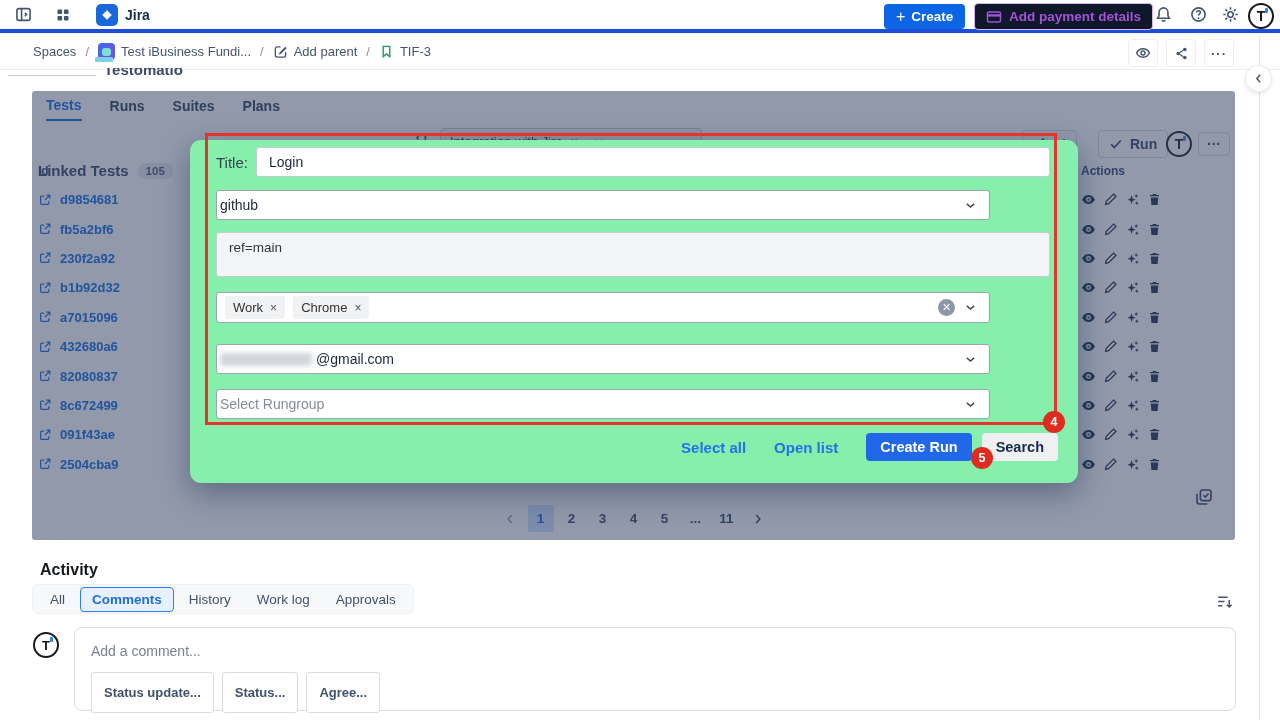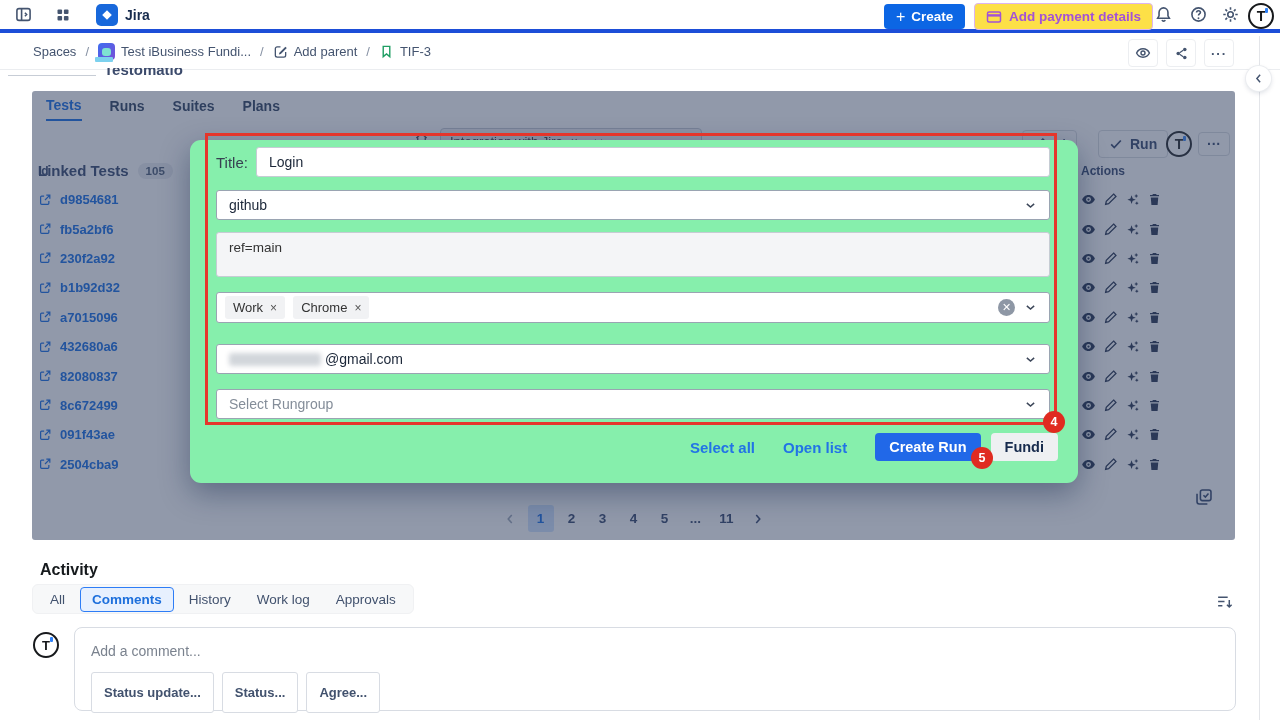--- a/index.html
+++ b/index.html
@@ -9,21 +9,21 @@
   svg.ic { display:block; }
 
   
   .nav { position:absolute; top:0; left:0; width:1280px; height:33px; background:#fff; border-bottom:4px solid #1d4ed8; display:flex; align-items:center; }
   .nav-icon-btn { width:26px; height:26px; display:flex; align-items:center; justify-content:center; color:#44546f; border-radius:4px; cursor:pointer; }
   .jira-logo { width:22px; height:22px; background:#1868db; border-radius:5px; display:flex; align-items:center; justify-content:center; }
   .jira-title { font-size:14px; font-weight:bold; color:#172b4d; margin-left:7px; }
   .search-wrap { position:absolute; left:325px; top:4px; width:548px; height:25px; border:1px solid #8c95a3; border-radius:6px; display:flex; align-items:center; padding:0 9px; background:#fff; color:#626f86; }
   .search-wrap input { border:none; outline:none; flex:1; font-size:14px; color:#44546f; margin-left:7px; font-family:"Liberation Sans", sans-serif; background:transparent; }
   .create-btn { position:absolute; left:884px; top:4px; height:25px; padding:0 12px; background:#0c66e4; color:#fff; border:none; border-radius:4px; font-size:13.5px; font-weight:bold; display:flex; align-items:center; gap:6px; cursor:pointer; }
-  .pay-btn { position:absolute; left:974px; top:3px; height:27px; padding:0 11px; background:#fde047; border:1.5px solid #dcb4f1; border-radius:4px; color:#a352d6; font-size:13.5px; font-weight:bold; display:flex; align-items:center; gap:7px; cursor:pointer; }
+  .pay-btn { position:absolute; left:974px; top:3px; height:27px; padding:0 11px; background:#0f172a; border:1.5px solid #dcb4f1; border-radius:4px; color:#a352d6; font-size:13.5px; font-weight:bold; display:flex; align-items:center; gap:7px; cursor:pointer; }
   .t-avatar { border-radius:50%; background:#fff; border:2px solid #17191c; color:#17191c; font-weight:bold; display:flex; align-items:center; justify-content:center; position:relative; }
   .t-avatar .tmark { position:absolute; top:3px; right:4px; width:3px; height:5px; background:#2f81f7; border-radius:1px; }
 
   
   .crumbs { position:absolute; top:34px; left:0; width:1280px; height:36px; display:flex; align-items:center; padding-left:33px; border-bottom:1px solid #ebedf0; background:#fff; font-size:13px; color:#44546f; }
   .crumb { display:flex; align-items:center; gap:6px; cursor:pointer; }
   .crumb-sep { margin:0 9px; color:#8590a2; }
   .space-ic { width:17px; height:17px; border-radius:4px; background:linear-gradient(135deg,#3c6df0,#7a4fd6); position:relative; }
   .space-ic::after { content:""; position:absolute; left:4px; top:5px; width:9px; height:8px; border-radius:3px; background:#7ee2d2; }
   .crumb-actions { position:absolute; right:46px; top:5px; display:flex; gap:8px; }
@@ -47,21 +47,21 @@
   .bg-home { position:absolute; left:382px; top:40px; color:#3c4659; }
   .bg-btn { background:#fff; border:1px solid #d7dbe1; border-radius:4px; height:28px; display:flex; align-items:center; gap:7px; padding:0 10px; font-size:14px; font-weight:bold; color:#2c3e66; cursor:pointer; }
   .pager { position:absolute; left:0; top:414px; width:100%; display:flex; justify-content:center; gap:5px; align-items:center; }
   .page-it { min-width:26px; height:27px; display:flex; align-items:center; justify-content:center; font-size:13.5px; font-weight:bold; color:#2c3e66; border-radius:3px; cursor:pointer; padding:0 4px; }
   .page-it.active { background:#cfe3ff; color:#0b66e4; }
   .page-it.ellipsis { cursor:default; }
   .pg-chev { width:26px; height:27px; display:flex; align-items:center; justify-content:center; cursor:pointer; }
 
   
   .modal { position:absolute; left:190px; top:140px; width:888px; height:343px; background:#86efac; border-radius:11px; box-shadow:0 10px 30px rgba(9,30,66,.38); z-index:20; }
-  .m-field { position:absolute; left:26px; width:834px; border:1px solid #9aa4b2; border-radius:3px; background:#fff; display:flex; align-items:center; font-size:14px; color:#1b2638; padding:0 12px; }
+  .m-field { position:absolute; left:26px; width:774px; border:1px solid #9aa4b2; border-radius:3px; background:#fff; display:flex; align-items:center; font-size:14px; color:#1b2638; padding:0 3px; }
   .m-chev { position:absolute; right:12px; color:#3c4659; }
   .m-title-label { position:absolute; left:26px; top:14px; font-size:15px; color:#374151; }
   .m-title-input { position:absolute; left:66px; top:7px; width:794px; height:30px; border:1px solid #c6ccd4; border-radius:3px; font-size:14px; color:#1b2638; padding:0 12px; font-family:"Liberation Sans", sans-serif; }
   .m-ref { position:absolute; left:26px; top:92px; width:834px; height:45px; background:#f4f5f7; border:1px solid #c6ccd4; border-radius:3px; font-size:13.5px; color:#333; padding:7px 12px; }
   .chip { background:#f1f2f4; border-radius:3px; font-size:13px; color:#333; padding:4px 8px; display:flex; align-items:center; gap:7px; }
   .chip-x { color:#555; font-size:12px; cursor:pointer; line-height:1; }
   .clear-ic { width:17px; height:17px; border-radius:50%; background:#8e97a5; color:#fff; font-size:11px; display:flex; align-items:center; justify-content:center; cursor:pointer; }
   .redacted { width:92px; height:13px; background:#d2d6db; border-radius:3px; filter:blur(2.5px); display:inline-block; margin-right:4px; }
   .placeholder { color:#848d99; }
   .m-footer { position:absolute; right:20px; top:293px; height:28px; display:flex; align-items:center; gap:28px; }
@@ -595,21 +595,21 @@
       <span class="placeholder">Select Rungroup</span>
       <svg class="ic m-chev" width="13" height="13">
           <use href="#sym-chev"></use>
         </svg>
     </div>
 
     <div class="m-footer">
       <span class="m-link">Select all</span>
       <span class="m-link">Open list</span>
       <button class="btn-primary">Create Run</button>
-      <button class="btn-subtle">Fundi</button>
+      <button class="btn-subtle">Search</button>
     </div>
   </div>
 
   <div class="red-rect"></div>
   <div class="num-badge" style="left:1043px;top:411px">4</div>
   <div class="num-badge" style="left:971px;top:447px">5</div>
 
   <div class="activity-head">Activity</div>
   <div class="filter-bar">
     <span class="filter-it">All</span>

